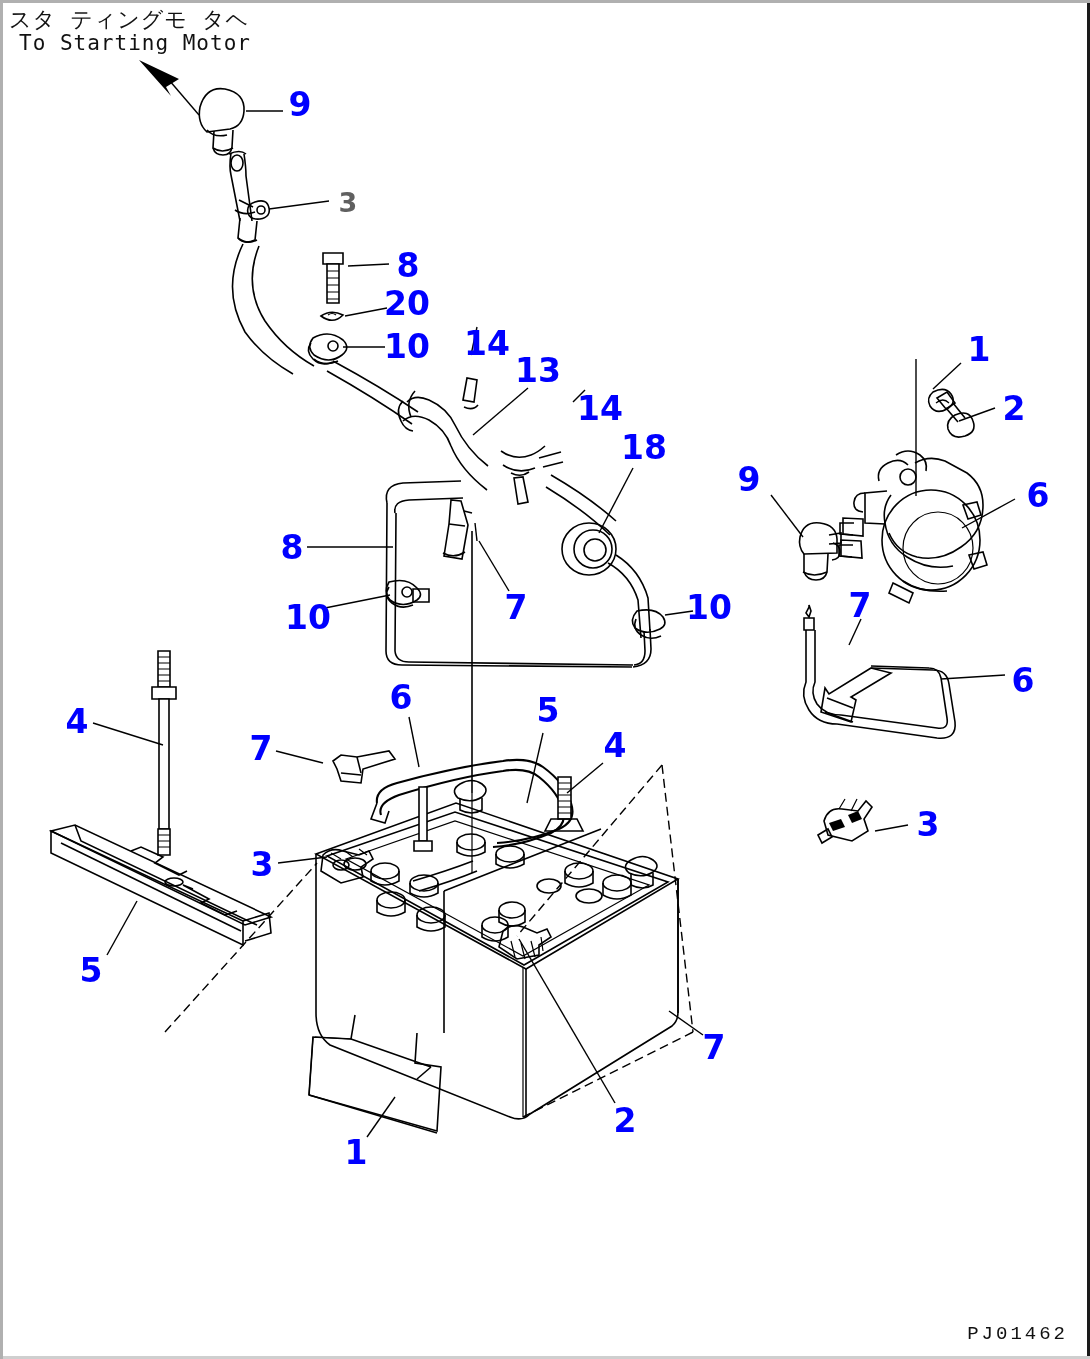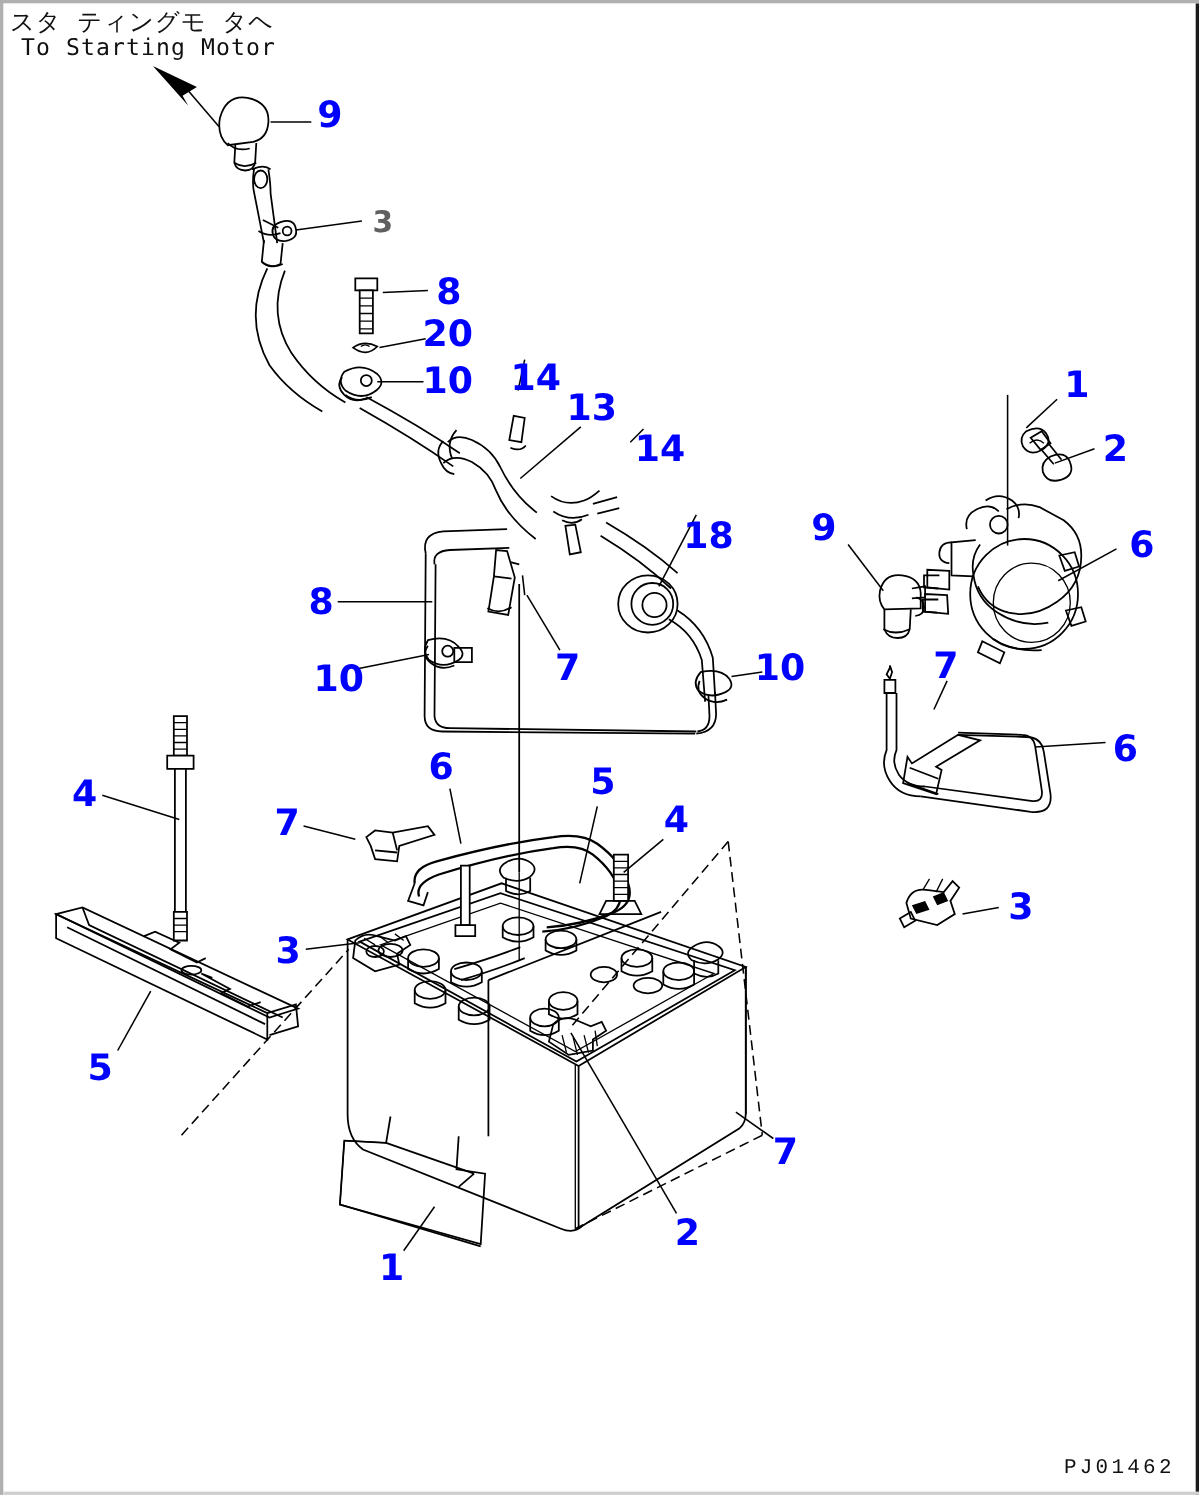--- a/index.html
+++ b/index.html
@@ -400,21 +400,21 @@
   </svg>
 
   <div class="callout" style="left:297px;top:101px;">9</div>
   <div class="blackno" style="left:345px;top:199px;">3</div>
   <div class="callout" style="left:405px;top:262px;">8</div>
   <div class="callout" style="left:404px;top:300px;">20</div>
   <div class="callout" style="left:404px;top:343px;">10</div>
   <div class="callout" style="left:484px;top:340px;">14</div>
   <div class="callout" style="left:535px;top:367px;text-align:right;">13</div>
   <div class="callout" style="left:597px;top:405px;">14</div>
-  <div class="callout" style="left:641px;top:444px;margin-top:40px;">18</div>
+  <div class="callout" style="left:641px;top:444px;">18</div>
   <div class="callout" style="left:976px;top:346px;">1</div>
   <div class="callout" style="left:1011px;top:405px;">2</div>
   <div class="callout" style="left:1035px;top:492px;">6</div>
   <div class="callout" style="left:746px;top:476px;">9</div>
   <div class="callout" style="left:289px;top:544px;">8</div>
   <div class="callout" style="left:513px;top:604px;">7</div>
   <div class="callout" style="left:305px;top:614px;">10</div>
   <div class="callout" style="left:706px;top:604px;">10</div>
   <div class="callout" style="left:857px;top:602px;">7</div>
   <div class="callout" style="left:1020px;top:677px;">6</div>

